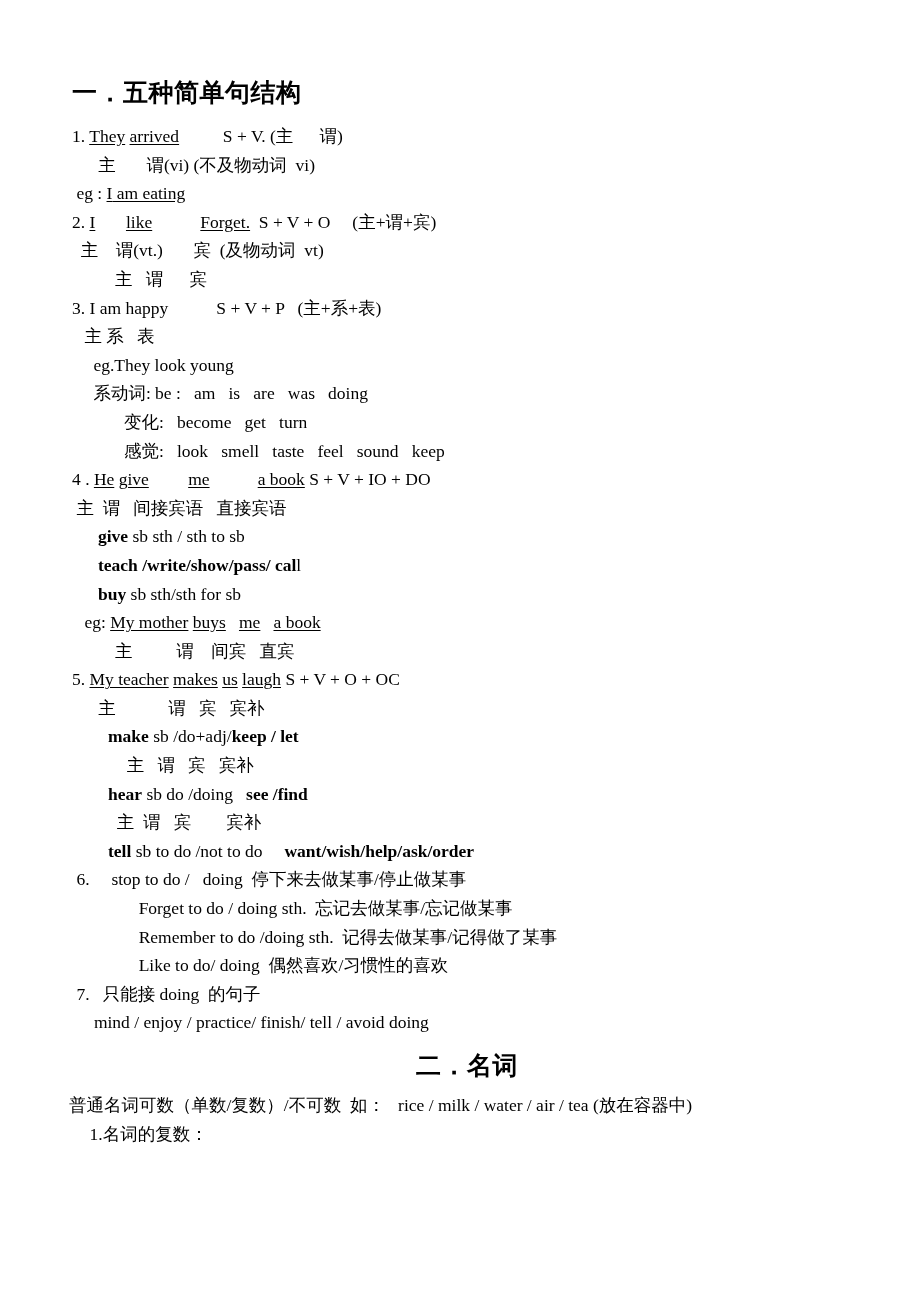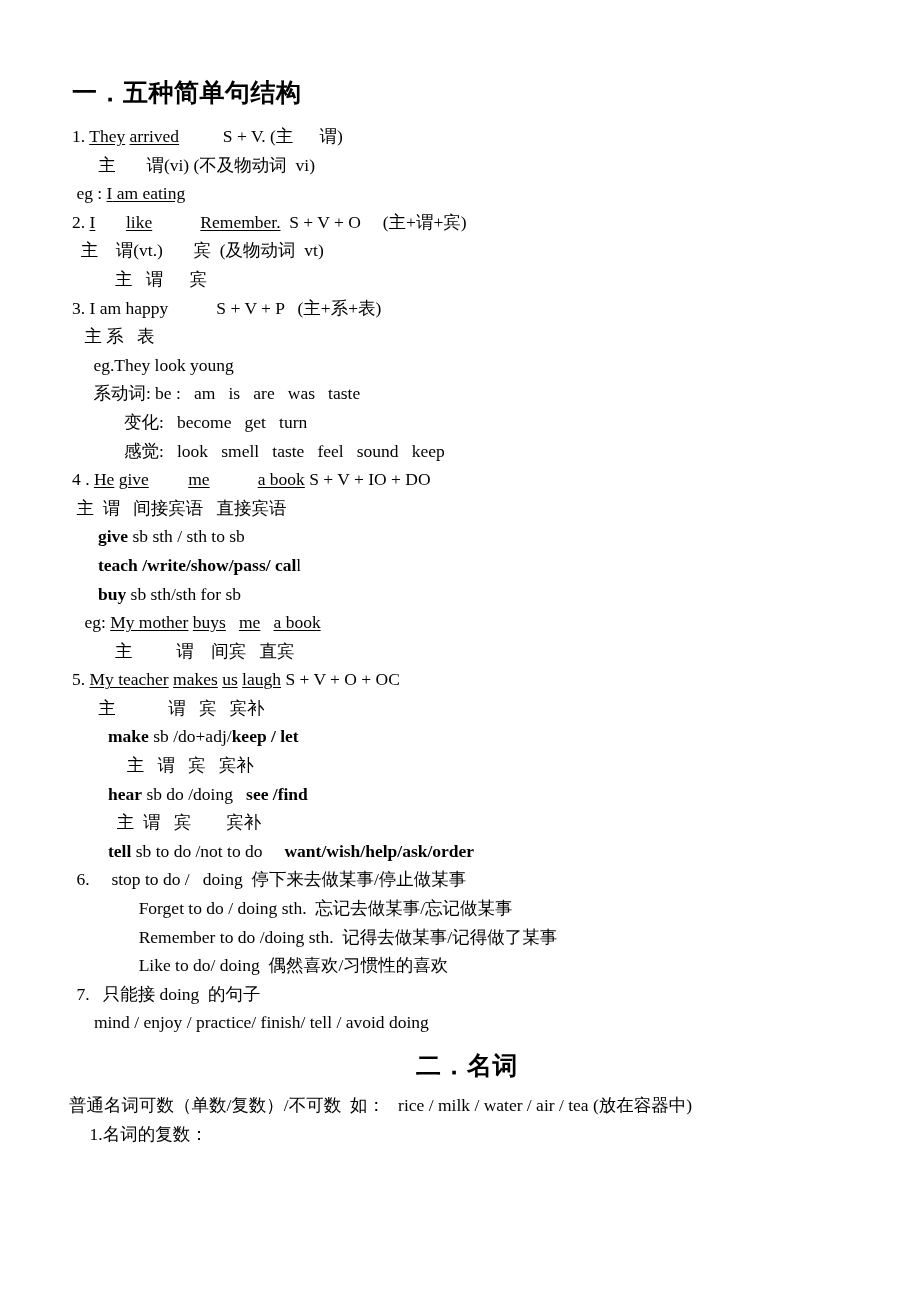--- a/index.html
+++ b/index.html
@@ -71,28 +71,28 @@
 
 <div class="page">
   <div class="doc">
 
     <div class="h-sec">一．五种简单句结构</div>
 
     <div class="ln i0"><span>1. </span><span class="u">They</span><span> </span><span class="u">arrived</span><span>          </span><span>S + V. (主      谓)</span></div>
     <div class="ln i0">      主       谓(vi) (不及物动词  vi)</div>
     <div class="ln i0"><span> eg : </span><span class="u">I</span><span class="u"> am eating</span></div>
 
-    <div class="ln i0"><span>2. </span><span class="u">I</span><span>       </span><span class="u">like</span><span>           </span><span class="u">Remember.</span><span>  S + V + O     (主+谓+宾)</span></div>
+    <div class="ln i0"><span>2. </span><span class="u">I</span><span>       </span><span class="u">like</span><span>           </span><span class="u">Forget.</span><span>  S + V + O     (主+谓+宾)</span></div>
     <div class="ln i0">  主    谓(vt.)       宾  (及物动词  vt)</div>
     <div class="ln i1">        主   谓      宾</div>
 
     <div class="ln i0">3. I am happy           S + V + P   (主+系+表)</div>
     <div class="ln i1"> 主 系   表</div>
     <div class="ln i2"> eg.They look young</div>
-    <div class="ln i2"> 系动词: be :   am   is   are   was   taste</div>
+    <div class="ln i2"> 系动词: be :   am   is   are   was   doing</div>
     <div class="ln i2">        变化:   become   get   turn</div>
     <div class="ln i2">        感觉:   look   smell   taste   feel   sound   keep</div>
 
     <div class="ln i0"><span>4 . </span><span class="u">He</span><span> </span><span class="u">give</span><span>         </span><span class="u">me</span><span>           </span><span class="u">a book</span><span> S + V + IO + DO</span></div>
     <div class="ln i0"> 主  谓   间接宾语   直接宾语</div>
     <div class="ln i3"><span class="b">give</span><span> sb sth / sth to sb</span></div>
     <div class="ln i3"><span class="b">teach /write/show/pass/ cal</span><span>l</span></div>
     <div class="ln i3"><span class="b">buy</span><span> sb sth/sth for sb</span></div>
     <div class="ln i1"><span> eg: </span><span class="u">My mother</span><span> </span><span class="u">buys</span><span>   </span><span class="u">me</span><span>   </span><span class="u">a book</span></div>
     <div class="ln i1">        主          谓    间宾   直宾</div>

